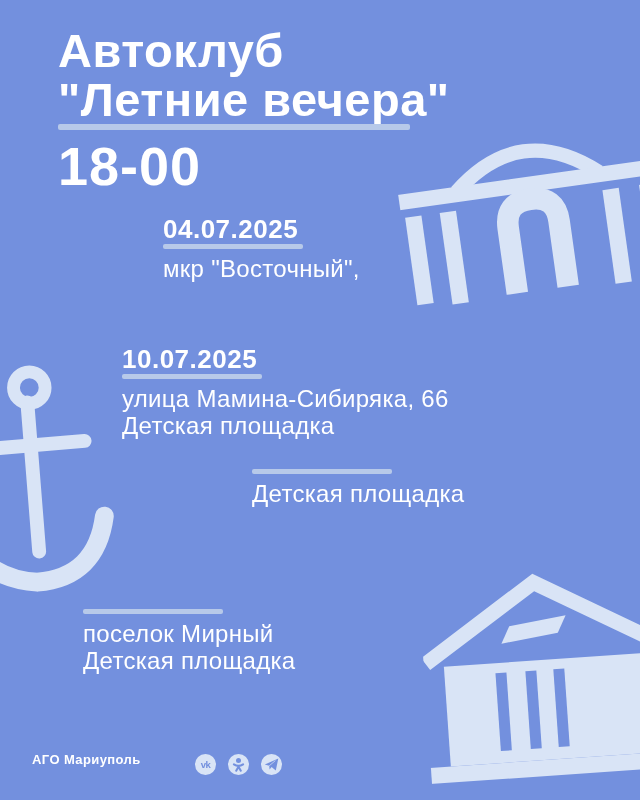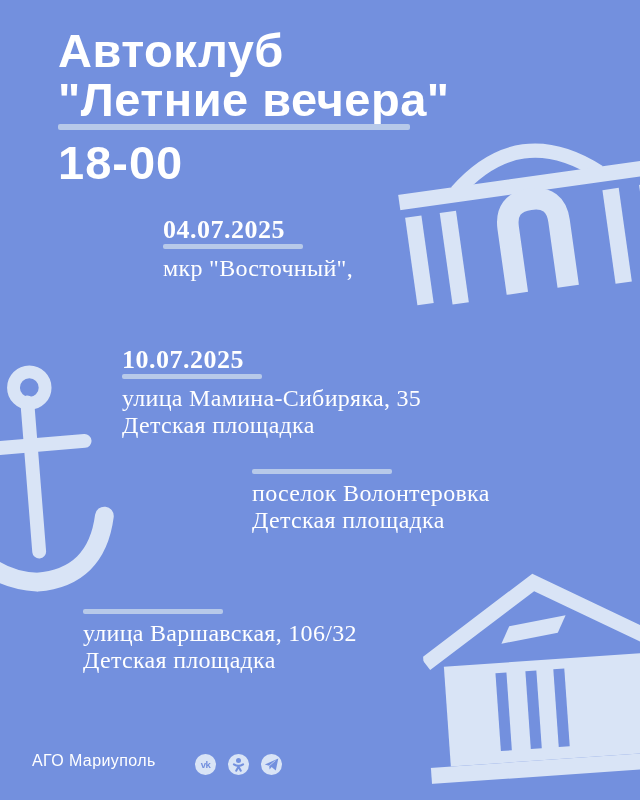--- a/index.html
+++ b/index.html
@@ -20,43 +20,43 @@
     white-space:nowrap;
   }
   .title-divider{
     left:58px;top:124px;
     width:352px;height:6px;
     background:#b7c9e9;
     border-radius:2px;
   }
   .time{
     left:58px;top:135px;
-    font-size:47px;font-weight:700;
+    font-size:54px;font-weight:700;
     letter-spacing:1px;
   }
-  .event{position:absolute;font-family:Liberation Serif, serif;}
+  .event{position:absolute;}
   .event-date{
     font-size:26px;font-weight:700;
     line-height:25px;letter-spacing:.5px;
     white-space:nowrap;
   }
   .event-underline{
     width:140px;height:5px;
     background:#b7c9e9;
     border-radius:2px;
     margin:2px 0 6px 0;
   }
   .event-line{
     font-size:24px;font-weight:400;
     line-height:27px;letter-spacing:.3px;
     white-space:nowrap;
   }
   .footer-org{
     left:32px;top:752px;
-    font-size:16px;font-weight:400;
+    font-size:13px;font-weight:700;
     letter-spacing:.4px;
   }
   .social-row{
     left:195px;top:754px;
     display:flex;gap:12px;
   }
   .social-icon{width:21px;height:21px;cursor:pointer;}
   .deco{pointer-events:none;}
   .deco-building-top{left:402px;top:118px;transform:rotate(-8deg);}
   .deco-anchor{left:-30px;top:358px;}
@@ -101,33 +101,32 @@
 
   <div class="event" style="left:163px;top:217px">
     <div class="event-date">04.07.2025</div>
     <div class="event-underline"></div>
     <div class="event-line">мкр "Восточный",</div>
   </div>
 
   <div class="event" style="left:122px;top:347px">
     <div class="event-date">10.07.2025</div>
     <div class="event-underline"></div>
-    <div class="event-line">улица Мамина-Сибиряка, 35</div>
+    <div class="event-line">улица Мамина-Сибиряка, 66</div>
     <div class="event-line">Детская площадка</div>
   </div>
 
   <div class="event" style="left:252px;top:467px">
     <div class="event-underline"></div>
-    <div class="event-line">поселок Волонтеровка</div>
     <div class="event-line">Детская площадка</div>
   </div>
 
   <div class="event" style="left:83px;top:607px">
     <div class="event-underline"></div>
-    <div class="event-line">улица Варшавская, 106/32</div>
+    <div class="event-line">поселок Мирный</div>
     <div class="event-line">Детская площадка</div>
   </div>
 
   <div class="abs footer-org">АГО Мариуполь</div>
 
   <div class="abs social-row">
     <svg class="social-icon" viewBox="0 0 21 21">
       <circle cx="10.5" cy="10.5" r="10.5" fill="#d9e4f6"></circle>
       <text x="10.5" y="14.2" text-anchor="middle" font-size="9.5" font-weight="700" font-family="Liberation Sans, sans-serif" fill="#7390de" letter-spacing="-0.5">vk</text>
     </svg>

